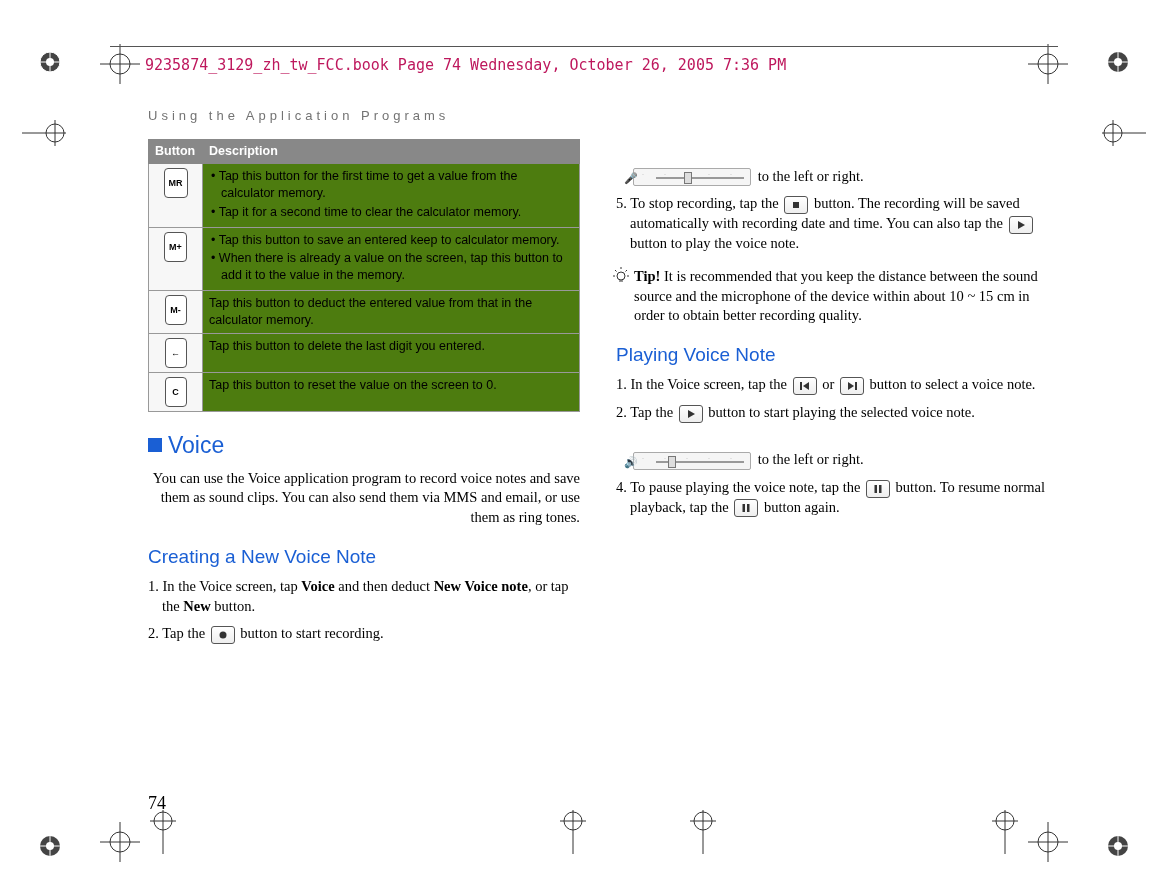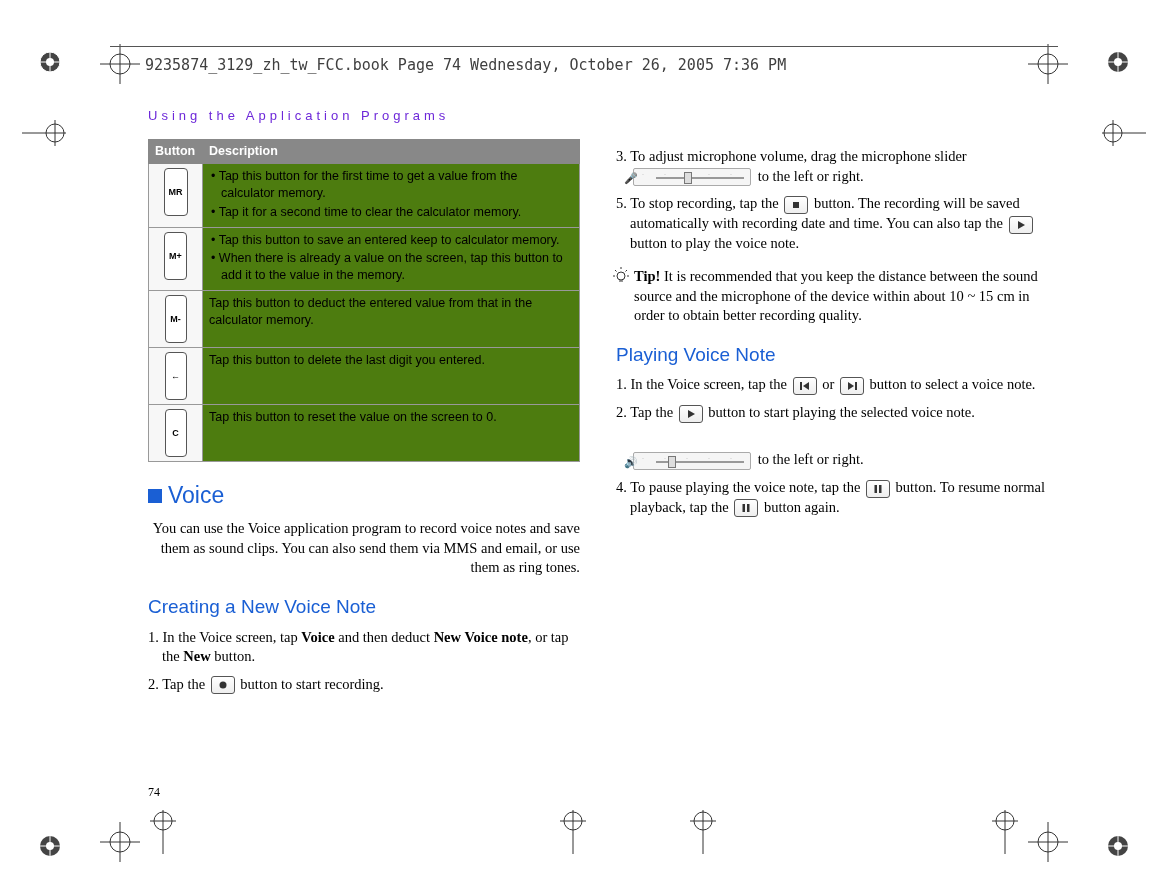--- a/index.html
+++ b/index.html
@@ -15,37 +15,37 @@
   .regmark.br { bottom: 36px; right: 36px; }
 
   .cropmark { position: absolute; width: 40px; height: 40px; }
   .cropmark.tl2 { top: 44px; left: 100px; }
   .cropmark.tr2 { top: 44px; right: 100px; }
   .cropmark.bl2 { bottom: 34px; left: 100px; }
   .cropmark.br2 { bottom: 34px; right: 100px; }
 
   .header-rule { position: absolute; top: 46px; left: 110px; right: 110px; border-top: 1px solid #555; }
 
-  .header-text { position: absolute; top: 56px; left: 145px; font-family: 'Lucida Console', Monaco, monospace; font-size: 15px; color: #404040; }
+  .header-text { position: absolute; top: 56px; left: 145px; font-family: 'Lucida Console', Monaco, monospace; font-size: 15px; color: #be185d; }
   .sidemark { position: absolute; }
   .sidemark svg { display: block; }
 
   
   .content { position: absolute; top: 108px; left: 148px; right: 120px; bottom: 80px; }
-  .running-head { font-family: Arial, Helvetica, sans-serif; letter-spacing: 4px; font-size: 13px; color: #6d28d9; margin-bottom: 16px; }
+  .running-head { font-family: Arial, Helvetica, sans-serif; letter-spacing: 4px; font-size: 13px; color: #737373; margin-bottom: 16px; }
 
   .columns { display: flex; gap: 36px; }
   .col { width: 50%; font-size: 14.5px; line-height: 1.35; }
 
   
   table.calc { border-collapse: collapse; width: 100%; font-family: Arial, Helvetica, sans-serif; font-size: 12.5px; }
   table.calc th { background: #888; color: #fff; text-align: left; padding: 3px 6px; font-weight: bold; border: 1px solid #888; }
   table.calc td { border: 1px solid #999; padding: 4px 6px; vertical-align: top; background: #4d7c0f; }
   table.calc td.btn-cell { width: 54px; text-align: center; background: #f7f7f7; }
-  .calc-btn { display: inline-block; border: 1px solid #555; border-radius: 4px; padding: 17px 4px; font-family: Arial, sans-serif; font-size: 9px; font-weight: bold; background: #fff; min-width: 22px; line-height: 12px; }
+  .calc-btn { display: inline-block; border: 1px solid #555; border-radius: 4px; padding: 8px 4px; font-family: Arial, sans-serif; font-size: 9px; font-weight: bold; background: #fff; min-width: 22px; line-height: 12px; }
 
   
   .h1 { font-family: Arial, Helvetica, sans-serif; color: #1a5fd4; font-size: 23px; margin: 18px 0 8px 0; display: flex; align-items: center; gap: 6px; }
   .h1 .square { width: 14px; height: 14px; background: #1a5fd4; display: inline-block; }
   .h2 { font-family: Arial, Helvetica, sans-serif; color: #1a5fd4; font-size: 19px; margin: 16px 0 8px 0; font-weight: normal; }
 
   .para { margin: 6px 0; text-align: right; }
   .num-item { margin: 8px 0; padding-left: 14px; text-indent: -14px; }
 
   .inline-btn { display: inline-block; vertical-align: middle; width: 24px; height: 18px; border: 1px solid #555; border-radius: 3px; background: linear-gradient(#fff,#eee); position: relative; margin: 0 2px; }
@@ -54,21 +54,21 @@
   .slider { display: inline-block; vertical-align: middle; width: 118px; height: 18px; border: 1px solid #aaa; border-radius: 2px; background: #f5f5f5; position: relative; margin: 0 3px; }
   .slider .track { position: absolute; top: 8px; left: 22px; right: 6px; height: 2px; background: #999; }
   .slider .thumb { position: absolute; top: 3px; left: 50px; width: 8px; height: 12px; background: #ddd; border: 1px solid #777; }
   .slider .mic { position: absolute; left: 4px; top: 2px; font-size: 11px; }
   .slider .dots { position: absolute; top: 2px; left: 22px; right: 6px; display: flex; justify-content: space-between; font-size: 6px; color: #999; }
 
   .tip-block { margin: 14px 0 10px 18px; position: relative; }
   .tip-icon { position: absolute; left: -22px; top: -1px; width: 18px; height: 18px; }
   .tip-label { font-weight: bold; }
 
-  .page-num { position: absolute; left: 0; bottom: 16px; font-size: 12px; }
+  .page-num { position: absolute; left: 0; bottom: 2px; font-size: 18px; }
 
   .bul { padding-left: 12px; text-indent: -10px; margin: 0 0 2px 0; }
 </style>
 </head>
 <body>
 
 <div class="page">
 
   <div class="regmark tl">
     <svg viewBox="0 0 28 28">
@@ -243,21 +243,21 @@
                 <circle cx="5" cy="5" r="3.5" fill="#333"></circle>
               </svg>
           </span>
           <span> button to start recording.</span>
         </p>
       </div>
 
       <div class="col">
 
         <p class="num-item">
-          <span>3. To adjust microphone volume, drag the microphone slider </span><br>
+          <br>
           <span class="slider">
             <span class="mic">🎤</span>
             <span class="dots">
                 <span>·</span>
                 <span>·</span>
                 <span>·</span>
                 <span>·</span>
                 <span>·</span>
               </span>
             <span class="track"></span><span class="thumb"></span>

